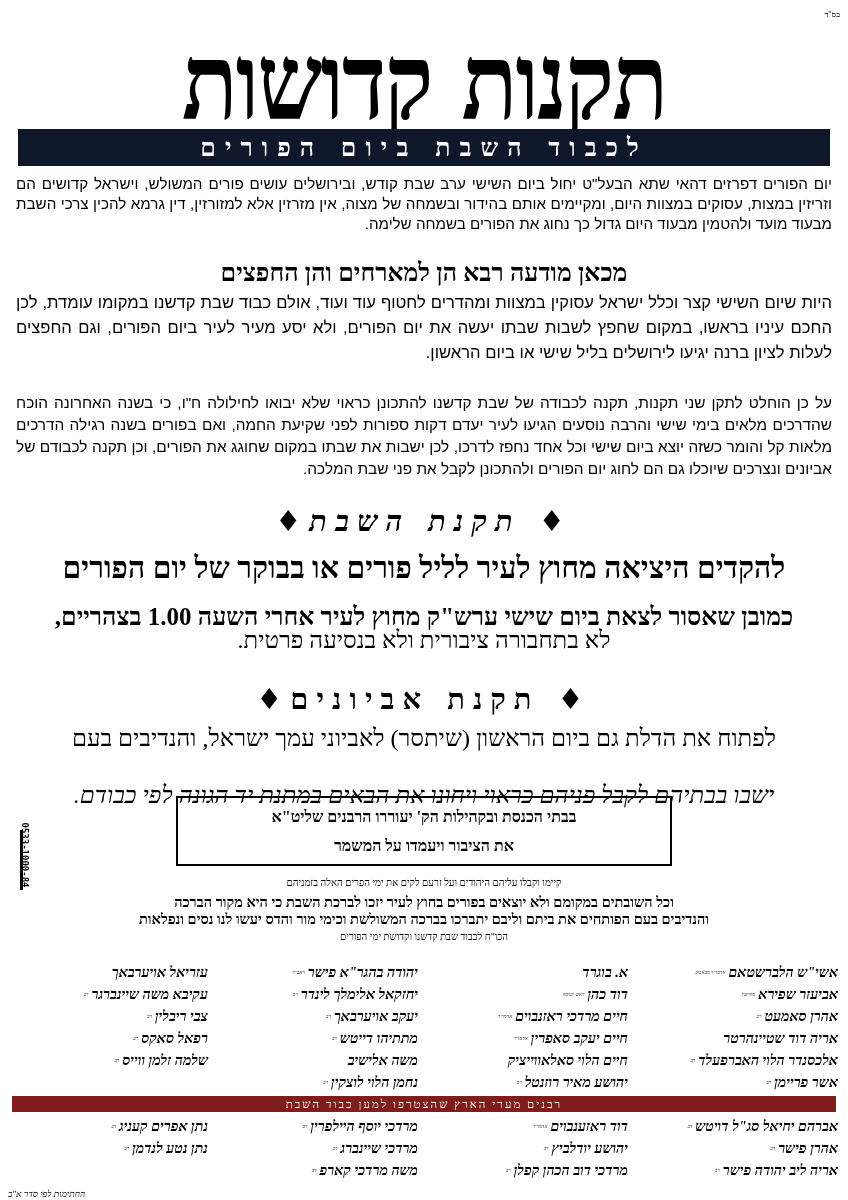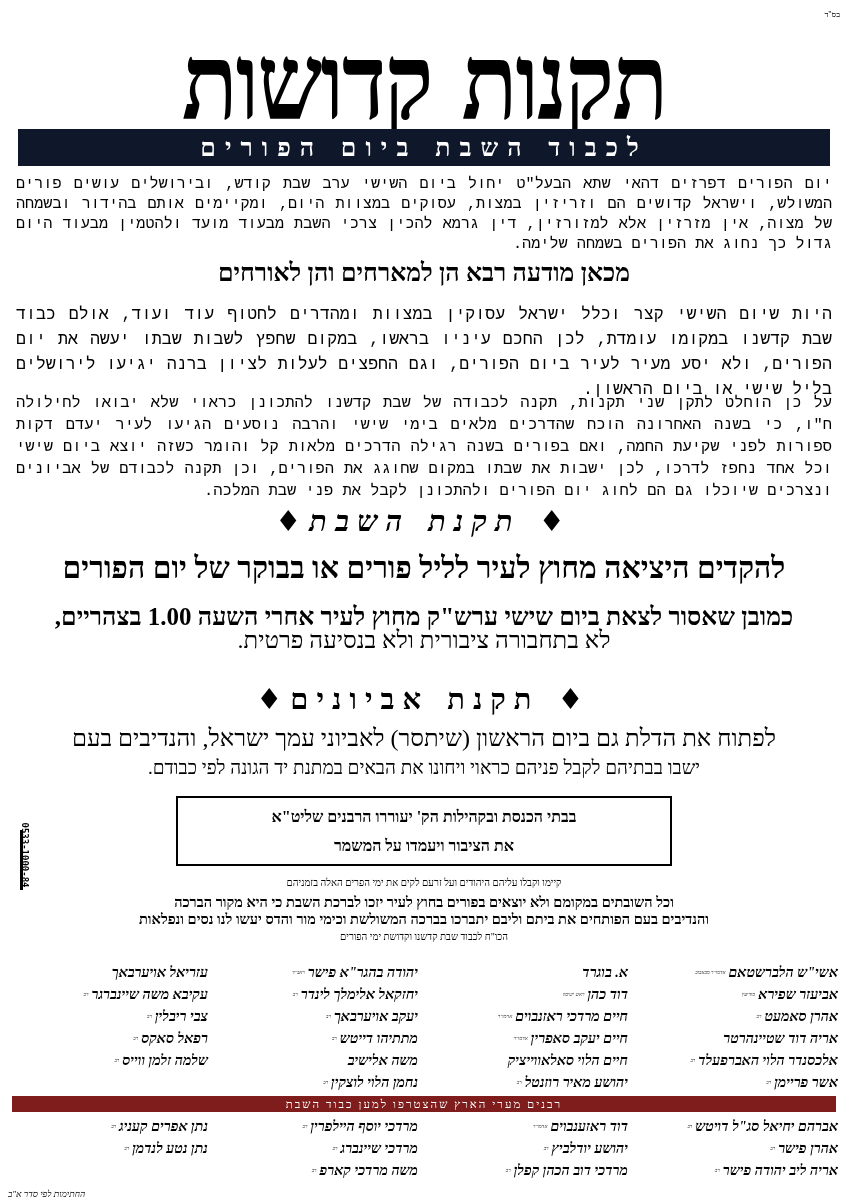--- a/index.html
+++ b/index.html
@@ -17,46 +17,46 @@
   }
   .sub-banner {
     position: absolute; left: 18px; right: 18px; top: 129px; height: 37px;
     background: #0f172a; color: #fff; text-align: center;
     font-size: 25px; line-height: 37px; font-weight: bold; letter-spacing: 9px;
     font-family: "DejaVu Serif", serif;
   }
 
   .para {
     position: absolute; left: 16px; right: 16px; text-align: justify; text-align-last: right;
-    font-family: Liberation Mono, monospace; font-size: 15.2px; line-height: 20px;
+    font-family: Liberation Sans, sans-serif; font-size: 15.2px; line-height: 20px;
   }
   .p1 { top: 174px; }
   .h-mikan {
     position: absolute; left: 0; right: 0; top: 258px; text-align: center;
     font-family: "Liberation Serif", serif; font-weight: bold; font-size: 25px; line-height: 30px;
   }
-  .p2 { top: 290px; font-size: 16.6px; line-height: 25px; margin-top: 12px; }
+  .p2 { top: 290px; font-size: 16.6px; line-height: 25px; }
   .p3 { top: 392px; font-size: 15.4px; line-height: 22px; }
 
   .section-h {
     position: absolute; left: 0; right: 0; text-align: center;
     font-family: "DejaVu Serif", serif; font-weight: bold; font-size: 29px; line-height: 36px; letter-spacing: 8px;
   }
   .sh1 { top: 503px; font-style: italic; }
   .sh2 { top: 681px; }
 
   .big-line {
     position: absolute; left: 12px; right: 12px; text-align: center;
     font-family: "Liberation Serif", serif; font-weight: bold;
   }
   .bl1 { top: 548px; font-size: 30px; line-height: 40px; }
   .bl2 { top: 601px; font-size: 25px; line-height: 32px; }
   .bl3 { top: 624px; font-size: 24px; line-height: 32px; font-weight: normal; text-align: center; }
   .bl4 { top: 724px; font-size: 24px; line-height: 29px; font-weight: normal; }
-  .bl5 { top: 753px; font-size: 19px; line-height: 29px; font-weight: normal; }
+  .bl5 { top: 781px; font-size: 24px; line-height: 29px; font-weight: normal; font-style: italic; }
 
   .call-box {
     position: absolute; left: 176px; right: 176px; top: 796px; height: 70px;
     border: 2.5px solid #000; text-align: center;
     font-family: "Liberation Serif", serif; font-weight: bold; font-size: 16px; line-height: 29px; padding-top: 4px;
   }
 
   .small-c {
     position: absolute; left: 0; right: 0; text-align: center;
     font-family: "Liberation Serif", serif;
@@ -104,21 +104,21 @@
 </head>
 <body>
 
 <div class="page">
   <div class="bsd">בס"ד</div>
   <div class="main-title">תקנות קדושות</div>
   <div class="sub-banner">לכבוד השבת ביום הפורים</div>
 
   <div class="para p1">יום הפורים דפרזים דהאי שתא הבעל"ט יחול ביום השישי ערב שבת קודש, ובירושלים עושים פורים המשולש, וישראל קדושים הם וזריזין במצות, עסוקים במצוות היום, ומקיימים אותם בהידור ובשמחה של מצוה, אין מזרזין אלא למזורזין, דין גרמא להכין צרכי השבת מבעוד מועד ולהטמין מבעוד היום גדול כך נחוג את הפורים בשמחה שלימה.</div>
 
-  <div class="h-mikan">מכאן מודעה רבא הן למארחים והן לאורחים</div>
+  <div class="h-mikan">מכאן מודעה רבא הן למארחים והן החפצים</div>
   <div class="para p2">היות שיום השישי קצר וכלל ישראל עסוקין במצוות ומהדרים לחטוף עוד ועוד, אולם כבוד שבת קדשנו במקומו עומדת, לכן החכם עיניו בראשו, במקום שחפץ לשבות שבתו יעשה את יום הפורים, ולא יסע מעיר לעיר ביום הפורים, וגם החפצים לעלות לציון ברנה יגיעו לירושלים בליל שישי או ביום הראשון.</div>
 
   <div class="para p3">על כן הוחלט לתקן שני תקנות, תקנה לכבודה של שבת קדשנו להתכונן כראוי שלא יבואו לחילולה ח"ו, כי בשנה האחרונה הוכח שהדרכים מלאים בימי שישי והרבה נוסעים הגיעו לעיר יעדם דקות ספורות לפני שקיעת החמה, ואם בפורים בשנה רגילה הדרכים מלאות קל והומר כשזה יוצא ביום שישי וכל אחד נחפז לדרכו, לכן ישבות את שבתו במקום שחוגג את הפורים, וכן תקנה לכבודם של אביונים ונצרכים שיוכלו גם הם לחוג יום הפורים ולהתכונן לקבל את פני שבת המלכה.</div>
 
   <div class="section-h sh1">♦ תקנת השבת♦</div>
   <div class="big-line bl1">להקדים היציאה מחוץ לעיר לליל פורים או בבוקר של יום הפורים</div>
   <div class="big-line bl2">כמובן שאסור לצאת ביום שישי ערש"ק מחוץ לעיר אחרי השעה 1.00 בצהריים,</div>
   <div class="big-line bl3">לא בתחבורה ציבורית ולא בנסיעה פרטית.</div>
 
   <div class="section-h sh2">♦ תקנת אביונים♦</div>

